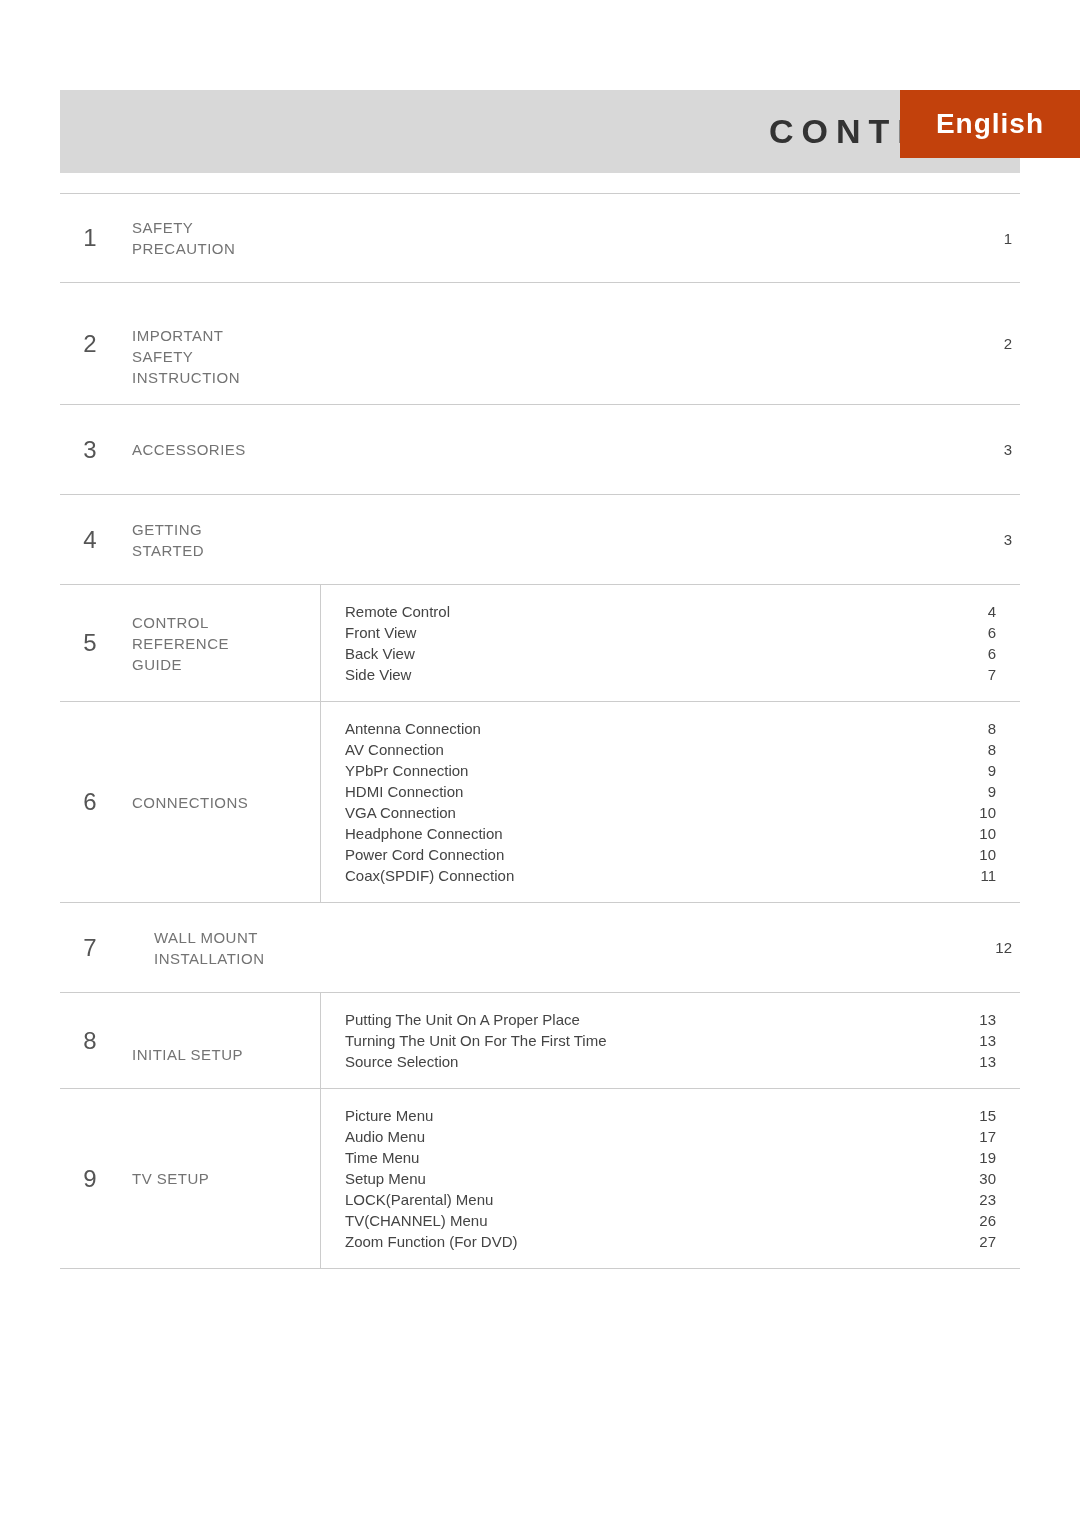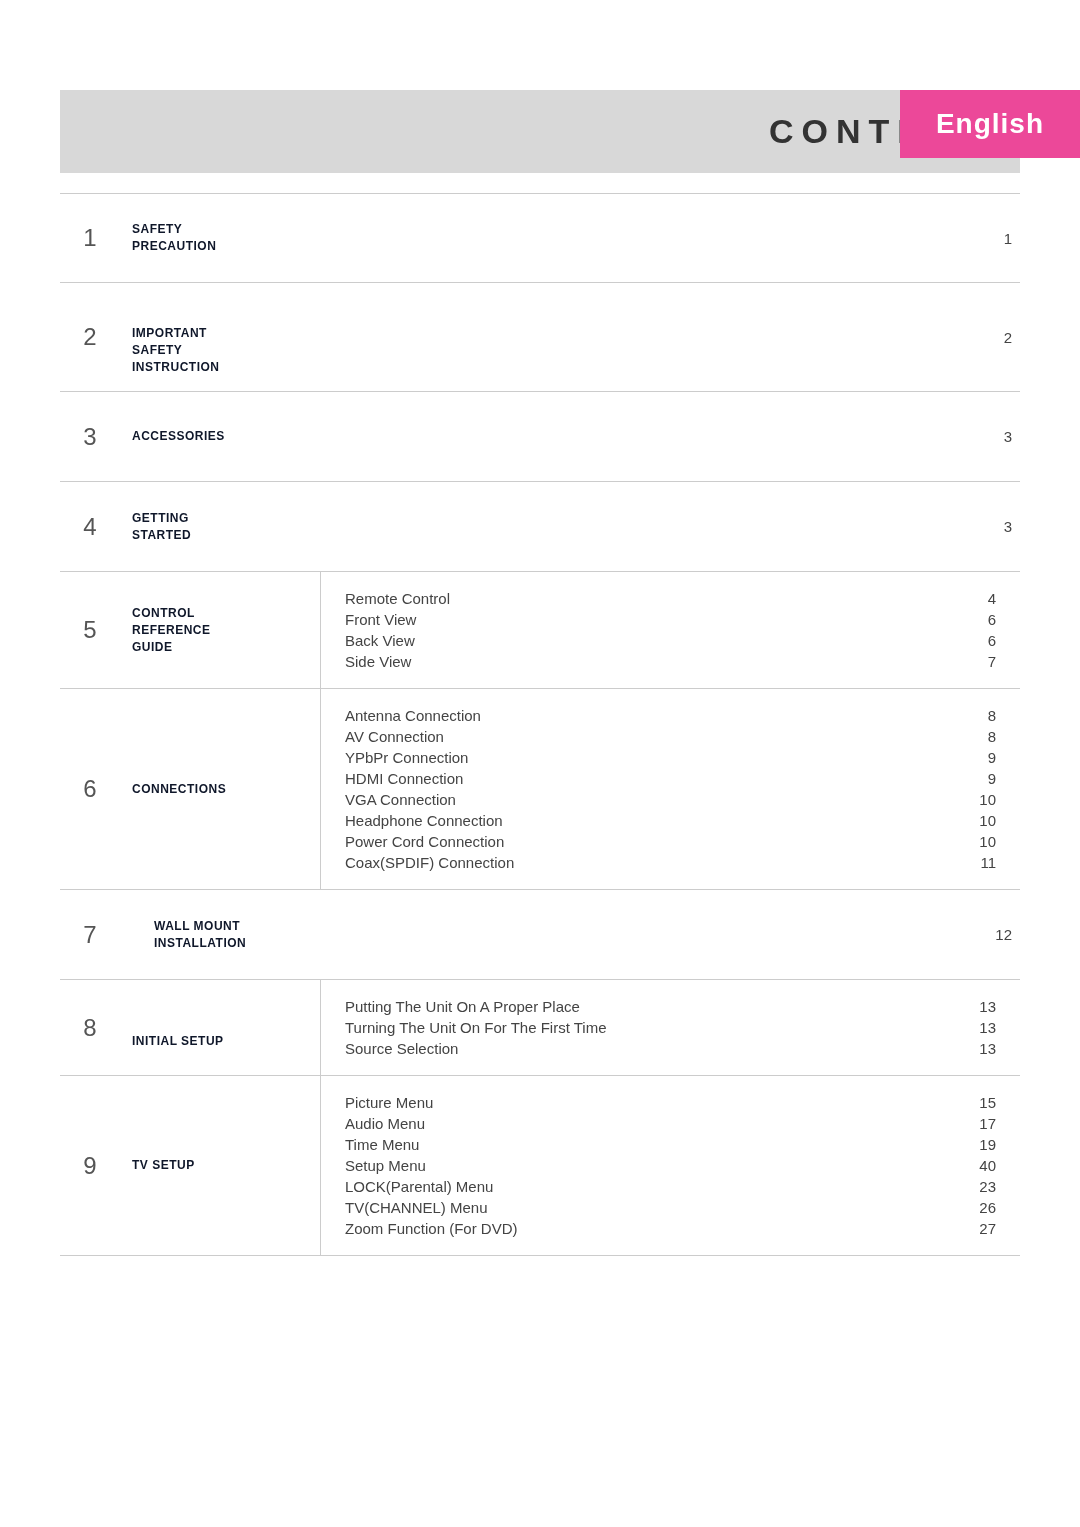--- a/index.html
+++ b/index.html
@@ -9,21 +9,21 @@
       width: 1080px;
       min-height: 1527px;
       position: relative;
       color: #333;
     }
 
     .english-badge {
       position: absolute;
       top: 0;
       right: 0;
-      background: #ec4899;
+      background: #c2410c;
       color: #ffffff;
       padding: 18px 36px;
       font-size: 28px;
       font-weight: bold;
       letter-spacing: 1px;
     }
 
     .toc-container {
       padding: 0 60px;
       margin-top: 0;
@@ -54,23 +54,23 @@
 
     .label-col {
       width: 200px;
       display: flex;
       align-items: center;
       padding: 16px 12px;
       flex-shrink: 0;
     }
 
     .label-col span {
-      font-size: 12px;
-      font-weight: bold;
-      color: #0f172a;
+      font-size: 15px;
+      font-weight: normal;
+      color: #737373;
       line-height: 1.4;
       letter-spacing: 0.5px;
     }
 
     .sub-col {
       flex: 1;
       display: flex;
       flex-direction: column;
       justify-content: flex-start;
       padding: 16px 24px;
@@ -290,21 +290,21 @@
         <div class="sub-item">
           <span class="sub-item-text">Audio Menu</span>
           <span class="sub-item-page">17</span>
         </div>
         <div class="sub-item">
           <span class="sub-item-text">Time Menu</span>
           <span class="sub-item-page">19</span>
         </div>
         <div class="sub-item">
           <span class="sub-item-text">Setup Menu</span>
-          <span class="sub-item-page">40</span>
+          <span class="sub-item-page">30</span>
         </div>
         <div class="sub-item">
           <span class="sub-item-text">LOCK(Parental) Menu</span>
           <span class="sub-item-page">23</span>
         </div>
         <div class="sub-item">
           <span class="sub-item-text">TV(CHANNEL) Menu</span>
           <span class="sub-item-page">26</span>
         </div>
         <div class="sub-item">

